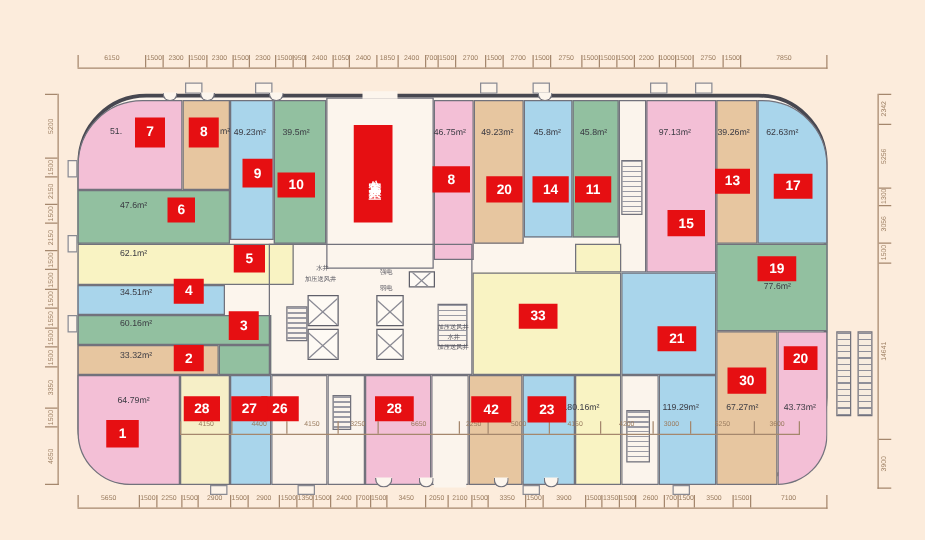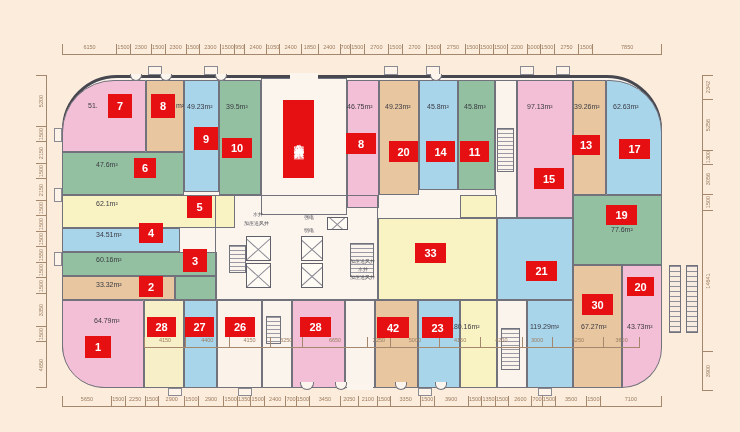--- a/index.html
+++ b/index.html
@@ -122,21 +122,21 @@
       <div class="room" style="left: 460px; top: 195px; width: 37px; height: 23px; background: rgb(249, 243, 195);"></div>
       <div class="marker" style="left: 415px; top: 243px; width: 31px; height: 20px;">33</div>
       <div class="arealbl" style="left: 450px; top: 323px; width: 40px; height: 9px;">180.16m²</div>
       <div class="room" style="left: 418px; top: 300px; width: 42px; height: 88px; background: rgb(169, 213, 235);"></div>
       <div class="marker" style="left: 422px; top: 317px; width: 31px; height: 21px;">23</div>
       <div class="room" style="left: 375px; top: 300px; width: 43px; height: 88px; background: rgb(231, 198, 160);"></div>
       <div class="marker" style="left: 377px; top: 317px; width: 32px; height: 21px;">42</div>
       <div class="room" style="left: 292px; top: 300px; width: 53px; height: 88px; background: rgb(243, 191, 214);"></div>
       <div class="marker" style="left: 300px; top: 317px; width: 31px; height: 20px;">28</div>
       <div class="room" style="left: 217px; top: 300px; width: 45px; height: 88px; background: rgb(251, 242, 233);"></div>
-      <div class="marker" style="left: 225px; top: 317px; width: 30px; height: 20px; text-align: center;">26</div>
+      <div class="marker" style="left: 209px; top: 317px; width: 30px; height: 20px; text-align: center;">26</div>
       <div class="room" style="left: 184px; top: 300px; width: 33px; height: 88px; background: rgb(169, 213, 235);"></div>
       <div class="marker" style="left: 185px; top: 317px; width: 29px; height: 20px;">27</div>
       <div class="room" style="left: 144px; top: 300px; width: 40px; height: 88px; background: rgb(246, 239, 199);"></div>
       <div class="marker" style="left: 147px; top: 317px; width: 29px; height: 20px;">28</div>
       <div class="elev" style="left: 246px; top: 236px; width: 25px; height: 25px;">
         <i class="a"></i>
         <i class="b"></i>
       </div>
       <div class="elev" style="left: 246px; top: 263px; width: 25px; height: 25px;">
         <i class="a"></i>

